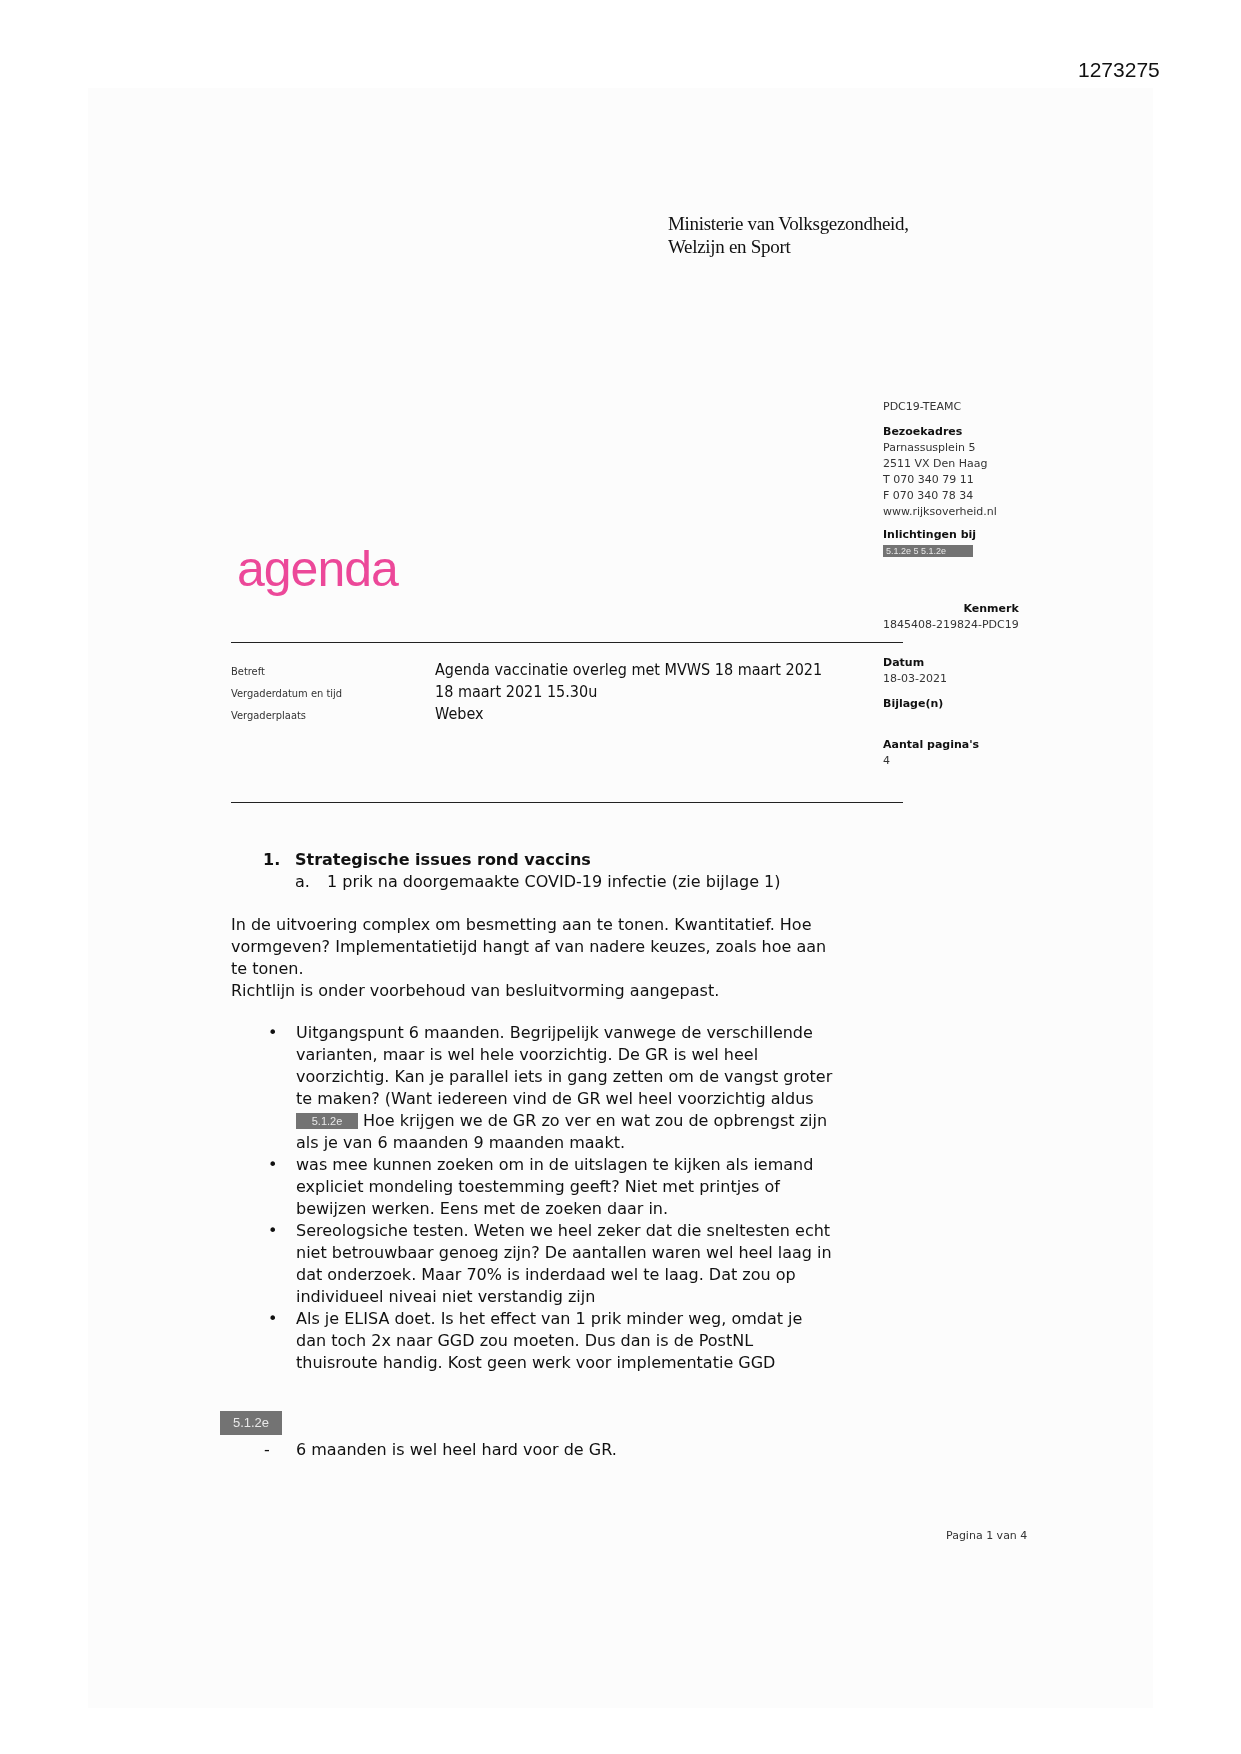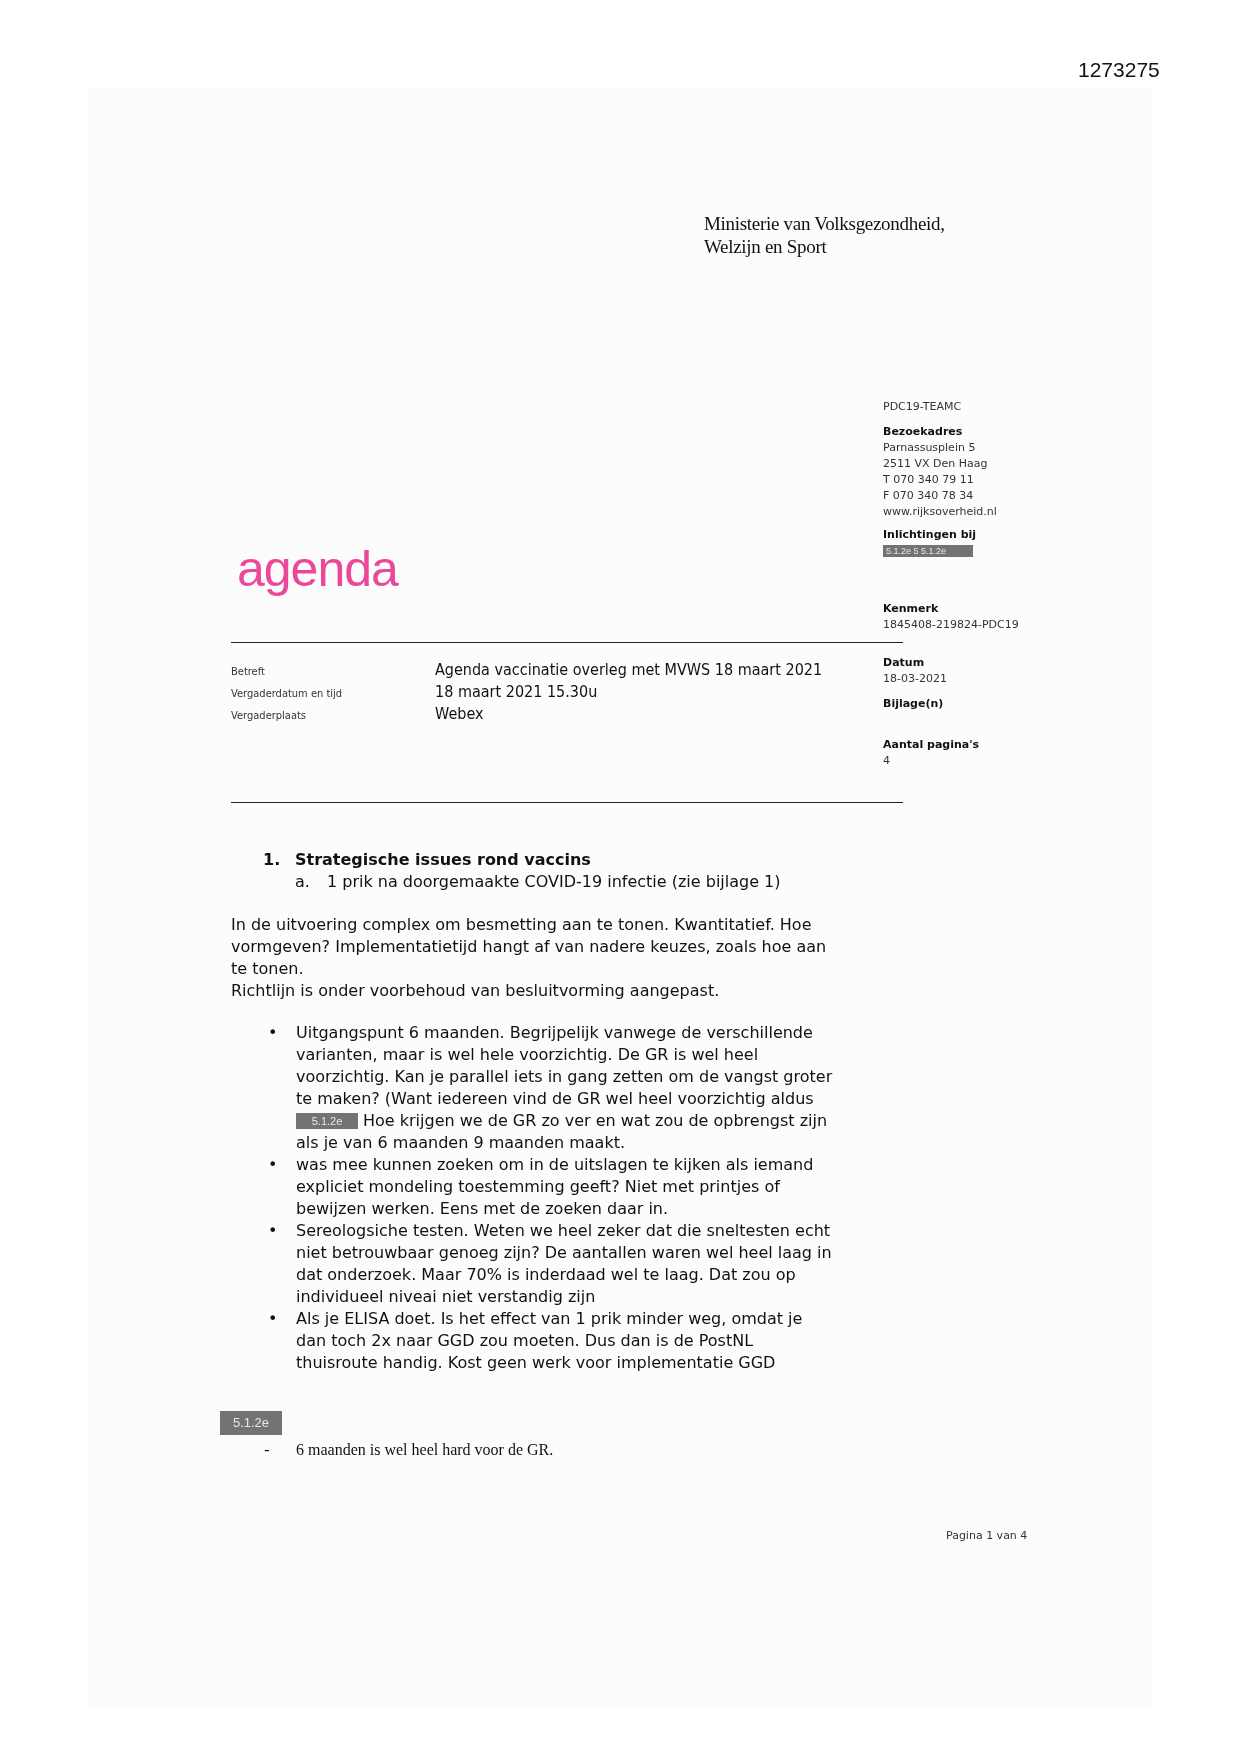--- a/index.html
+++ b/index.html
@@ -6,21 +6,21 @@
   body {
     width: 1241px; height: 1754px; background: #ffffff; position: relative; overflow: hidden;
     font-family: "DejaVu Sans", sans-serif; color: #111;
   }
   .page {
     position: absolute; left: 88px; top: 88px; width: 1065px; height: 1620px;
     background: #fcfcfc;
   }
   .abs { position: absolute; white-space: nowrap; }
   .docnum { left: 1078px; top: 58px; font-family: "Liberation Sans", sans-serif; font-size: 21px; color: #111; }
-  .ministry { left: 704px; top: 212px; font-family: "Liberation Serif", serif; font-size: 19px; line-height: 23px; color: #111; letter-spacing: -0.3px; }
+  .ministry { left: 668px; top: 212px; font-family: "Liberation Serif", serif; font-size: 19px; line-height: 23px; color: #111; letter-spacing: -0.3px; }
   .agenda-title { left: 230px; top: 540px; font-family: "Liberation Sans", sans-serif; font-size: 50px; letter-spacing: -1px; color: #ec4899; margin-left: 7px; }
   .hr { position: absolute; left: 231px; width: 672px; height: 0; border-top: 1.5px solid #222; }
   .meta-label { position: absolute; left: 231px; font-size: 11px; color: #333; font-family: "DejaVu Sans", sans-serif; transform: scaleX(0.9); transform-origin: left; }
   .meta-value { position: absolute; left: 435px; font-size: 16px; color: #111; font-family: "DejaVu Sans", sans-serif; transform: scaleX(0.9); transform-origin: left; }
   .side { position: absolute; left: 883px; font-size: 11px; color: #333; line-height: 16px; font-family: "DejaVu Sans", sans-serif; white-space: nowrap; }
   .side b { color: #111; font-weight: bold; }
   .redact { display: inline-block; background: #737373; color: #e8e8e8; font-family: "Liberation Sans", sans-serif; }
   .body-text { font-size: 16px; line-height: 22px; color: #111; font-family: "DejaVu Sans", sans-serif; }
   .bullet-list { position: absolute; left: 268px; top: 1022px; width: 640px; }
   .bullet-item { position: relative; padding-left: 28px; }
@@ -58,21 +58,21 @@
   <div>Parnassusplein 5</div>
   <div>2511 VX  Den Haag</div>
   <div>T  070 340 79 11</div>
   <div>F  070 340 78 34</div>
   <div>www.rijksoverheid.nl</div>
 </div>
 <div class="side" style="top:527px;">
   <div><b>Inlichtingen bij</b></div>
   <div><span class="redact" style="width:90px;height:12px;font-size:9px;line-height:12px;padding-left:3px;box-sizing:border-box;">5.1.2e 5   5.1.2e</span></div>
 </div>
-<div class="side" style="top:601px;">
+<div class="side" style="top:601px;text-align:right;">
   <div><b>Kenmerk</b></div>
   <div>1845408-219824-PDC19</div>
 </div>
 <div class="side" style="top:655px;">
   <div><b>Datum</b></div>
   <div>18-03-2021</div>
 </div>
 <div class="side" style="top:696px;">
   <div><b>Bijlage(n)</b></div>
 </div>
@@ -119,15 +119,15 @@
   <div class="bullet-item">
     <span class="bullet-dot">•</span>
     <div>Als je ELISA doet. Is het effect van 1 prik minder weg, omdat je</div>
     <div>dan toch 2x naar GGD zou moeten. Dus dan is de PostNL</div>
     <div>thuisroute handig. Kost geen werk voor implementatie GGD</div>
   </div>
 </div>
 
 <div class="abs redact" style="left:220px;top:1411px;width:62px;height:24px;font-size:13px;line-height:24px;text-align:center;">5.1.2e</div>
 <div class="abs body-text" style="left:264px;top:1439px;">-</div>
-<div class="abs body-text" style="left:296px;top:1439px;font-family:Liberation Serif, serif;">6 maanden is wel heel hard voor de GR.</div>
+<div class="abs body-text" style="left:296px;top:1439px;">6 maanden is wel heel hard voor de GR.</div>
 
 <div class="abs footer">Pagina 1 van 4</div>
 
 </body></html>

